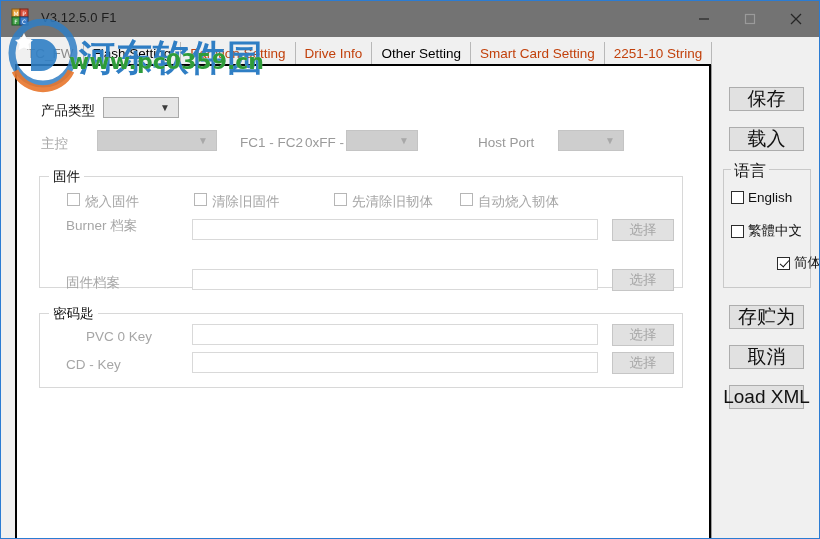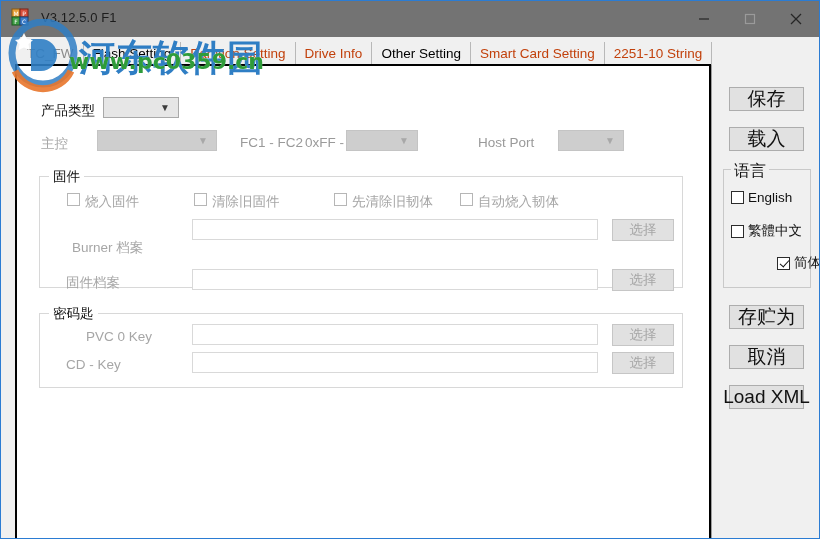--- a/index.html
+++ b/index.html
@@ -292,21 +292,21 @@
       </div>
       <div class="cb" style="left:294px; top:16px;">
         <span class="box"></span>
         <span class="txt">先清除旧韧体</span>
       </div>
       <div class="cb" style="left:420px; top:16px;">
         <span class="box"></span>
         <span class="txt">自动烧入韧体</span>
       </div>
 
-      <div class="lbl dim" style="left:26px; top:62px;margin-left:6px;">Burner 档案</div>
+      <div class="lbl dim" style="left:26px; top:40px;">Burner 档案</div>
       <div class="tfield" style="left:152px; top:42px; width:406px; height:21px;"></div>
       <div class="btn disabled" style="left:572px; top:42px; width:62px; height:22px;">选择</div>
 
       <div class="lbl dim" style="left:26px; top:97px;">固件档案</div>
       <div class="tfield" style="left:152px; top:92px; width:406px; height:21px;"></div>
       <div class="btn disabled" style="left:572px; top:92px; width:62px; height:22px;">选择</div>
     </div>
 
     <div class="group" style="left:22px; top:247px; width:644px; height:75px;">
       <div class="gtitle">密码匙</div>

